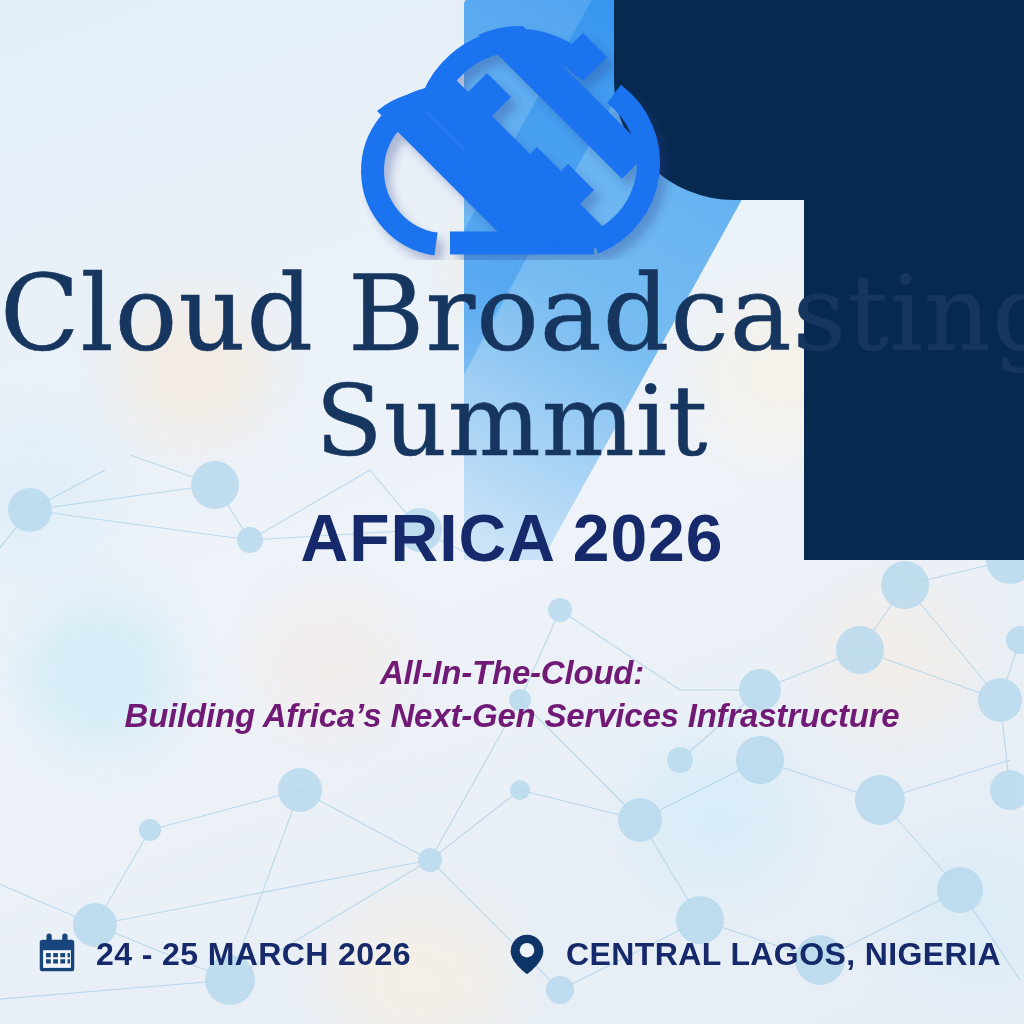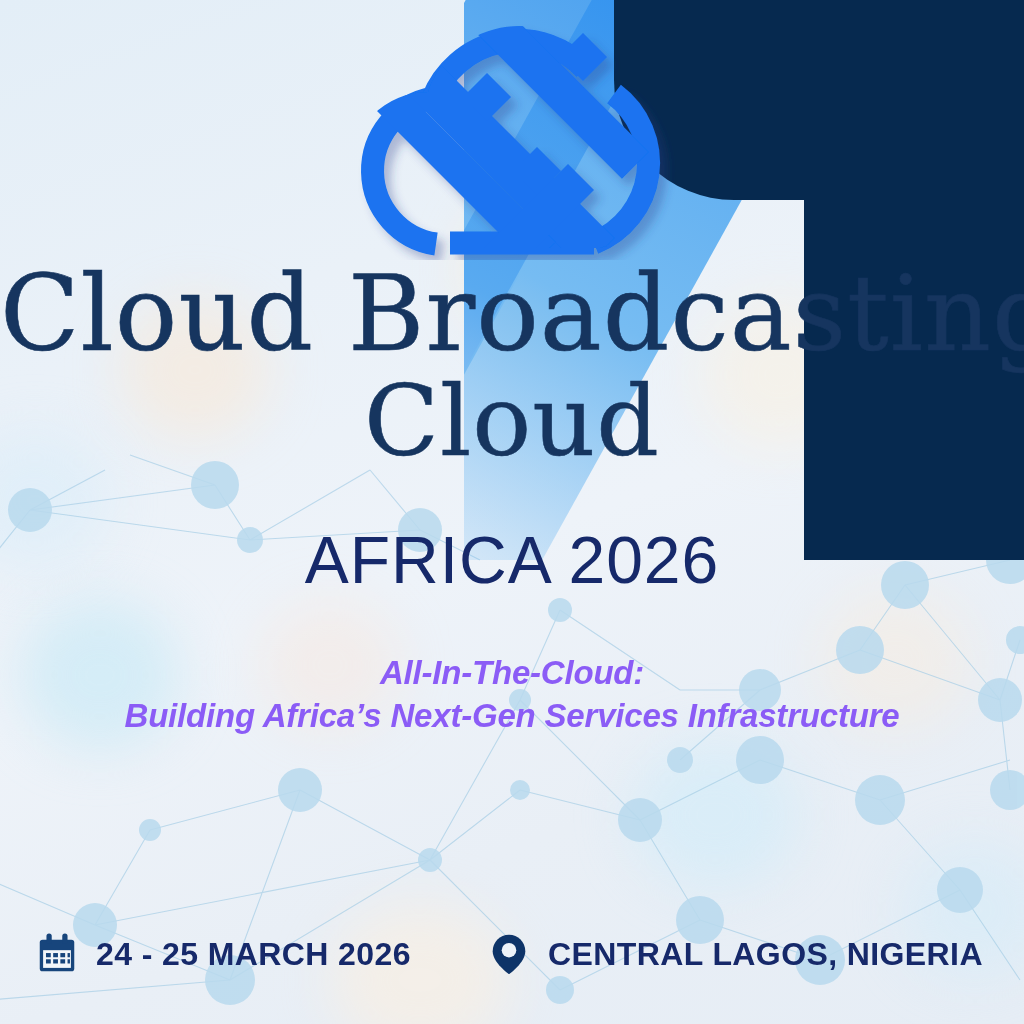--- a/index.html
+++ b/index.html
@@ -111,37 +111,36 @@
     line-height: 1;
   }
 
   .subtitle {
     position: absolute;
     top: 505px;
     left: 0;
     right: 0;
     text-align: center;
     font-size: 66px;
-    font-weight: normal;
+    font-weight: bold;
     color: #16296a;
     letter-spacing: 1px;
     line-height: 1;
-    margin-top: 22px;
   }
 
   .tagline {
     position: absolute;
     top: 652px;
     left: 46px;
     right: 46px;
     text-align: center;
     font-size: 33px;
     font-weight: bold;
     font-style: italic;
-    color: #8b5cf6;
+    color: #701a75;
     line-height: 1.30;
     letter-spacing: -0.2px;
   }
 
   
   .footer {
     position: absolute;
     left: 0;
     right: 0;
     bottom: 42px;
@@ -150,21 +149,21 @@
 
   .footer-item {
     position: absolute;
     display: flex;
     align-items: center;
     gap: 16px;
     height: 56px;
   }
 
   .footer-date { left: 34px; }
-  .footer-loc  { left: 486px; }
+  .footer-loc  { left: 504px; }
 
   .footer-text {
     font-size: 32px;
     font-weight: bold;
     color: #16296a;
     letter-spacing: 0.4px;
     white-space: nowrap;
   }
 
   .ficon {
@@ -285,21 +284,21 @@
       <path d="M152 236 L236 152 L262 178 L204 236 Z" fill="#1a73f0"></path>
 
       <rect x="138" y="68" width="34" height="34" transform="rotate(45 155 85)" fill="#1a73f0"></rect>
       <rect x="234" y="28" width="34" height="34" transform="rotate(45 251 45)" fill="#1a73f0"></rect>
       <rect x="188" y="142" width="34" height="34" transform="rotate(45 205 159)" fill="#1a73f0"></rect>
     </g>
   </svg>
 
   <div class="title-line1">Cloud Broadcasting</div>
 
-  <div class="title-line2">Cloud</div>
+  <div class="title-line2">Summit</div>
 
   <div class="subtitle">AFRICA 2026</div>
 
   <div class="tagline">
     <div>All-In-The-Cloud:</div>
     <div>Building Africa’s Next-Gen Services Infrastructure</div>
   </div>
 
   <div class="footer">
 

